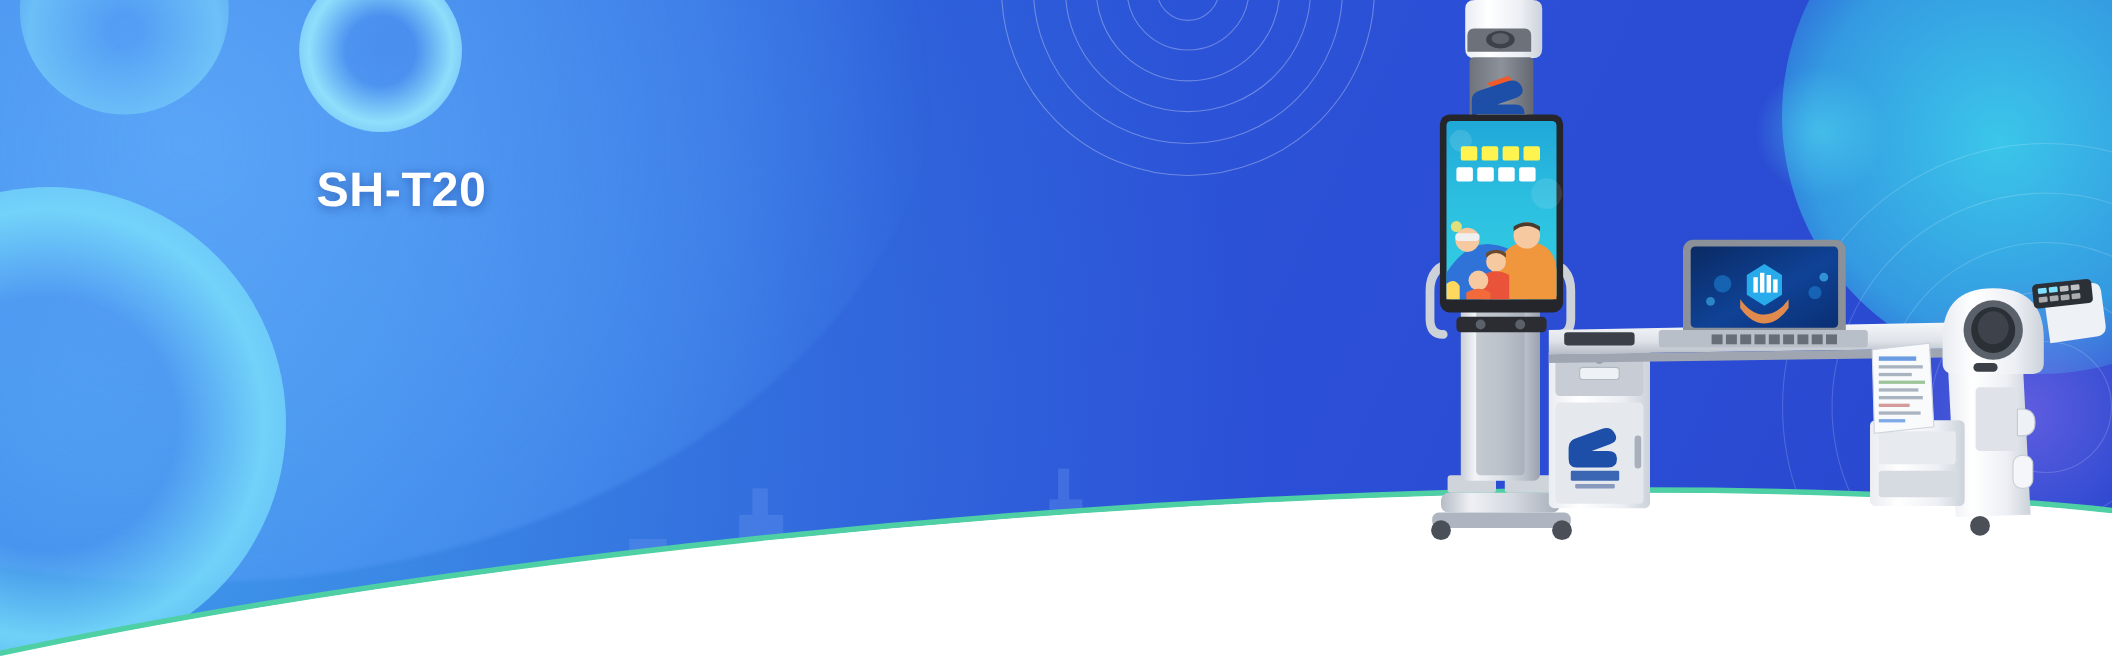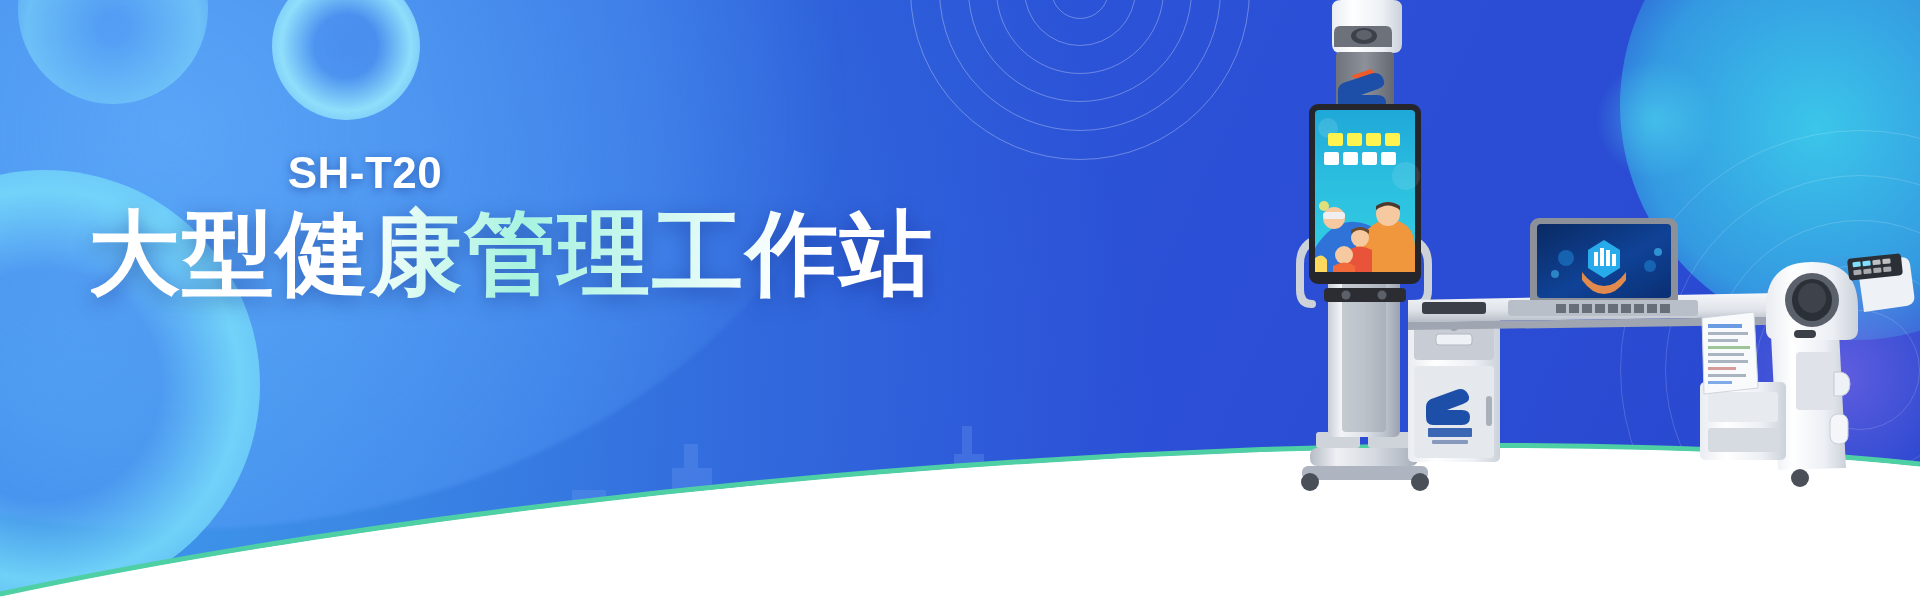--- a/index.html
+++ b/index.html
@@ -154,21 +154,20 @@
     </svg>
   </div>
 
   <svg class="wave" viewBox="0 0 1920 600" preserveAspectRatio="none">
     <path d="M0,600 L0,596 C300,532 760,470 1250,452 C1560,441 1790,452 1920,466 L1920,600 Z" fill="#ffffff"></path>
     <path d="M0,594 C300,530 760,468 1250,450 C1560,439 1790,450 1920,464" fill="none" stroke="#4ecfa4" stroke-width="5"></path>
   </svg>
 
   <div class="copy">
     <div class="model">SH-T20</div>
-    <div class="headline">大型健康管理工作站</div>
   </div>
 
   <div class="product">
     <svg width="910" height="600" viewBox="0 0 910 600">
       <defs>
         <linearGradient id="metal" x1="0" y1="0" x2="1" y2="0">
           <stop offset="0%" stop-color="#c9ced6"></stop>
             <stop offset="18%" stop-color="#f2f4f7"></stop>
           <stop offset="50%" stop-color="#dfe3e9"></stop>
             <stop offset="82%" stop-color="#b9bfc9"></stop>

